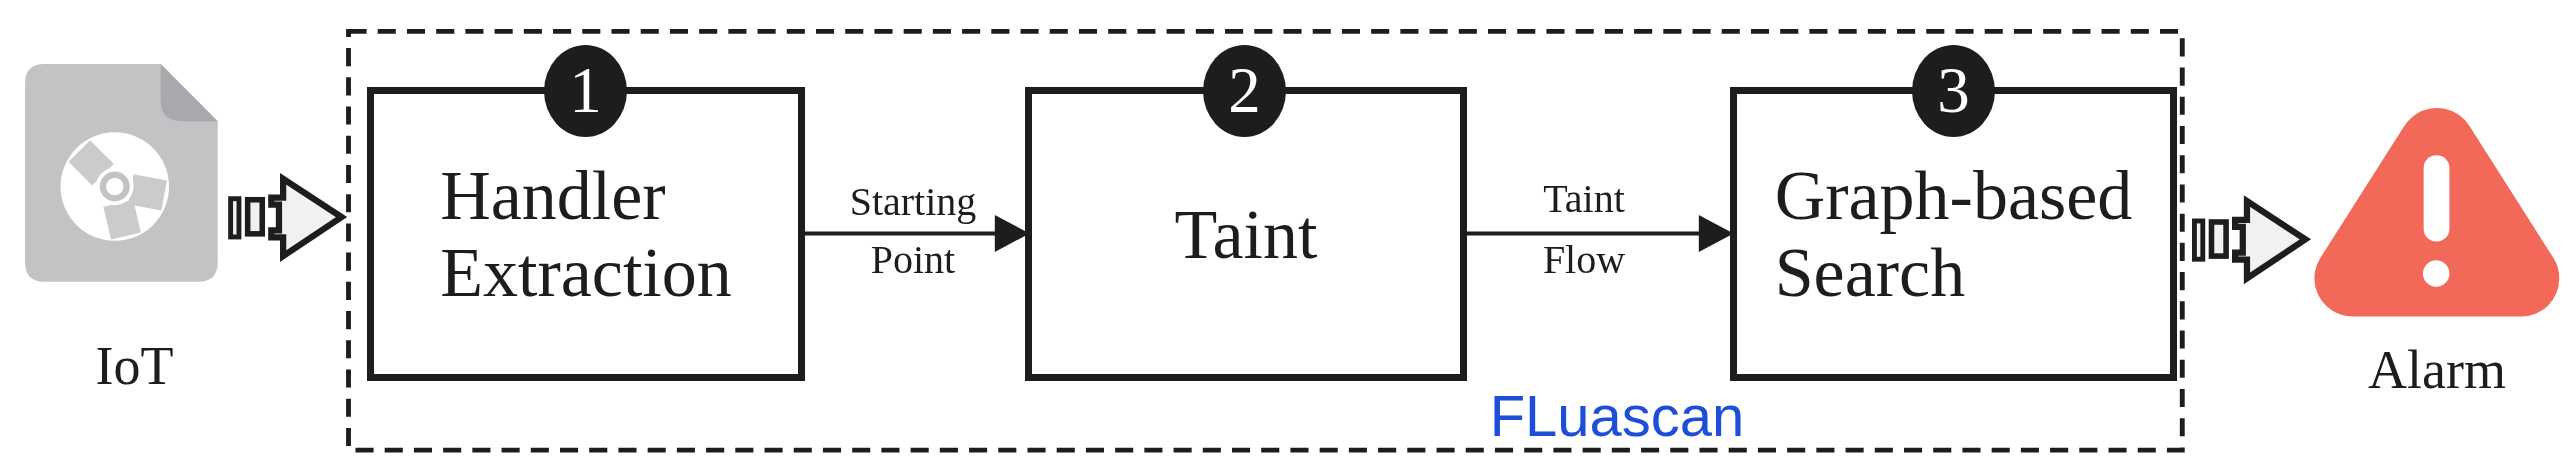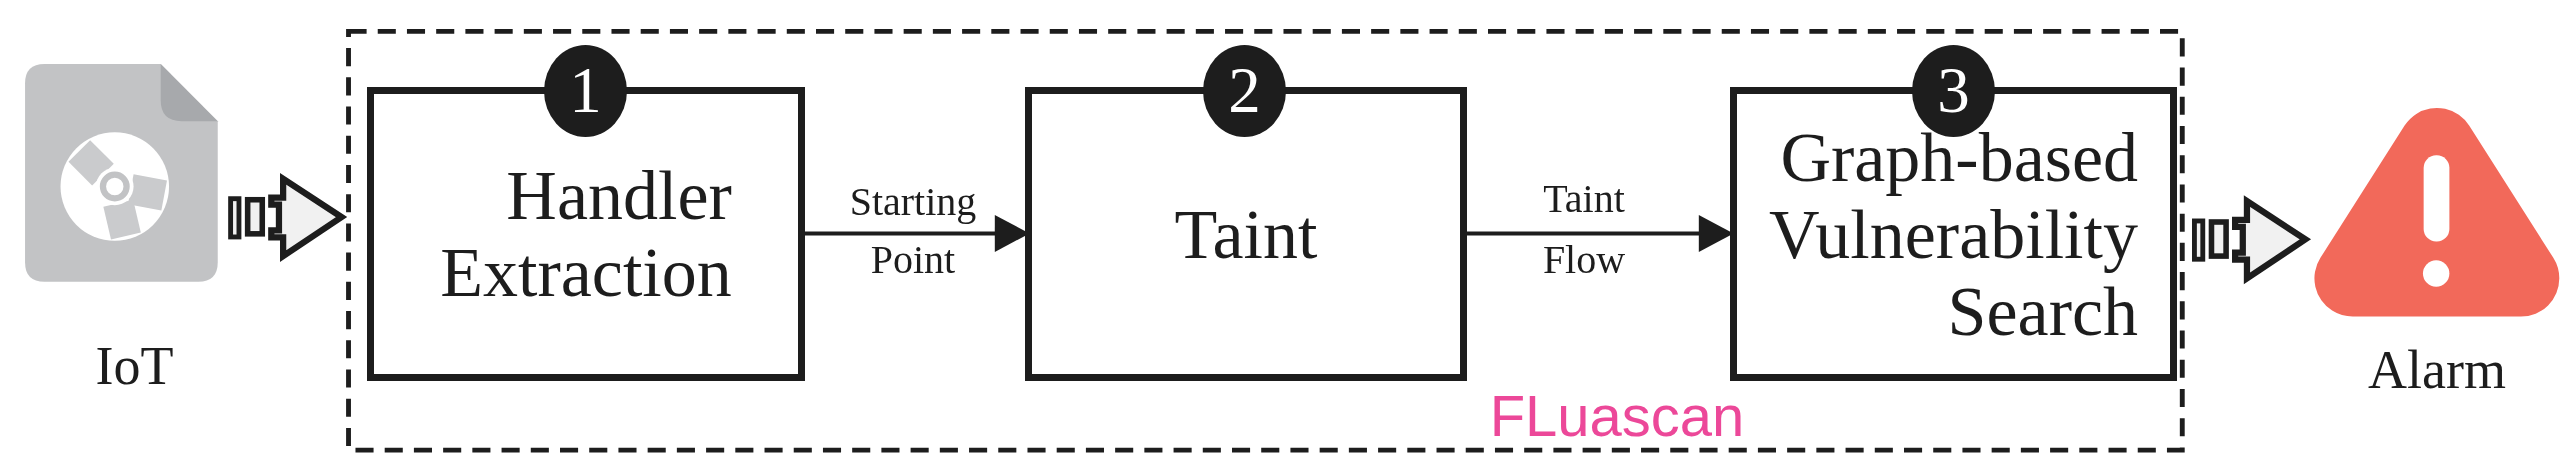--- a/index.html
+++ b/index.html
@@ -4,36 +4,36 @@
 <style>
   html,body{margin:0;padding:0;background:#ffffff;}
   body{width:2576px;height:476px;position:relative;overflow:hidden;
        font-family:"Liberation Serif", serif;color:#1d1d1d;}
   
   #scene{position:absolute;left:0;top:0;width:2576px;height:476px;}
   
   .stage-box{position:absolute;top:87px;height:294px;border:7px solid #1d1d1d;
              background:#ffffff;box-sizing:border-box;display:flex;
              align-items:center;justify-content:center;}
-  .stage-title{text-align:right;font-size:70px;line-height:1.1;
+  .stage-title{text-align:left;font-size:70px;line-height:1.1;
                font-family:"Liberation Serif", serif;color:#1d1d1d;white-space:nowrap;}
   .badge{position:absolute;top:45px;width:83px;height:92px;border-radius:50%;
          background:#1d1d1d;display:flex;align-items:center;justify-content:center;
          z-index:5;}
   .badge span{color:#ffffff;font-size:65px;font-family:"Liberation Serif", serif;
               line-height:1;transform:translateY(-1.4px);}
   
   .flow-label{position:absolute;width:278px;text-align:center;font-size:40px;
               line-height:1;color:#1d1d1d;white-space:nowrap;}
   
   .caption{position:absolute;text-align:center;font-size:54px;line-height:1.02;
            color:#1d1d1d;margin-top:20px;}
   
   .system-label{position:absolute;left:1478px;top:387px;width:278px;text-align:center;
-                font-size:58px;line-height:1;color:#ec4899;
+                font-size:58px;line-height:1;color:#1d4ed8;
                 font-family:"Liberation Sans", sans-serif;}
 </style>
 </head>
 <body>
 
 <svg id="scene" viewBox="0 0 3703 684">
 
   <g>
     <path d="M64,92 H231 L313,174 V377 Q313,405 285,405 H64 Q36,405 36,377 V120 Q36,92 64,92 Z" fill="#c2c3c5"></path>
     <path d="M231,92 L313,174 H261 Q231,174 231,144 Z" fill="#a7a9ac"></path>
@@ -89,21 +89,20 @@
     <div>Taint</div>
   </div>
 </div>
 <div class="badge" style="left:1203px;">
   <span>2</span>
 </div>
 
 <div class="stage-box" style="left:1730px;width:447px;">
   <div class="stage-title">
     <div>Graph-based</div>
-    <div>Vulnerability</div>
     <div>Search</div>
   </div>
 </div>
 <div class="badge" style="left:1912px;">
   <span>3</span>
 </div>
 
 <div class="flow-label" style="left:774px;top:182px;">Starting</div>
 <div class="flow-label" style="left:774px;top:240px;">Point</div>
 

